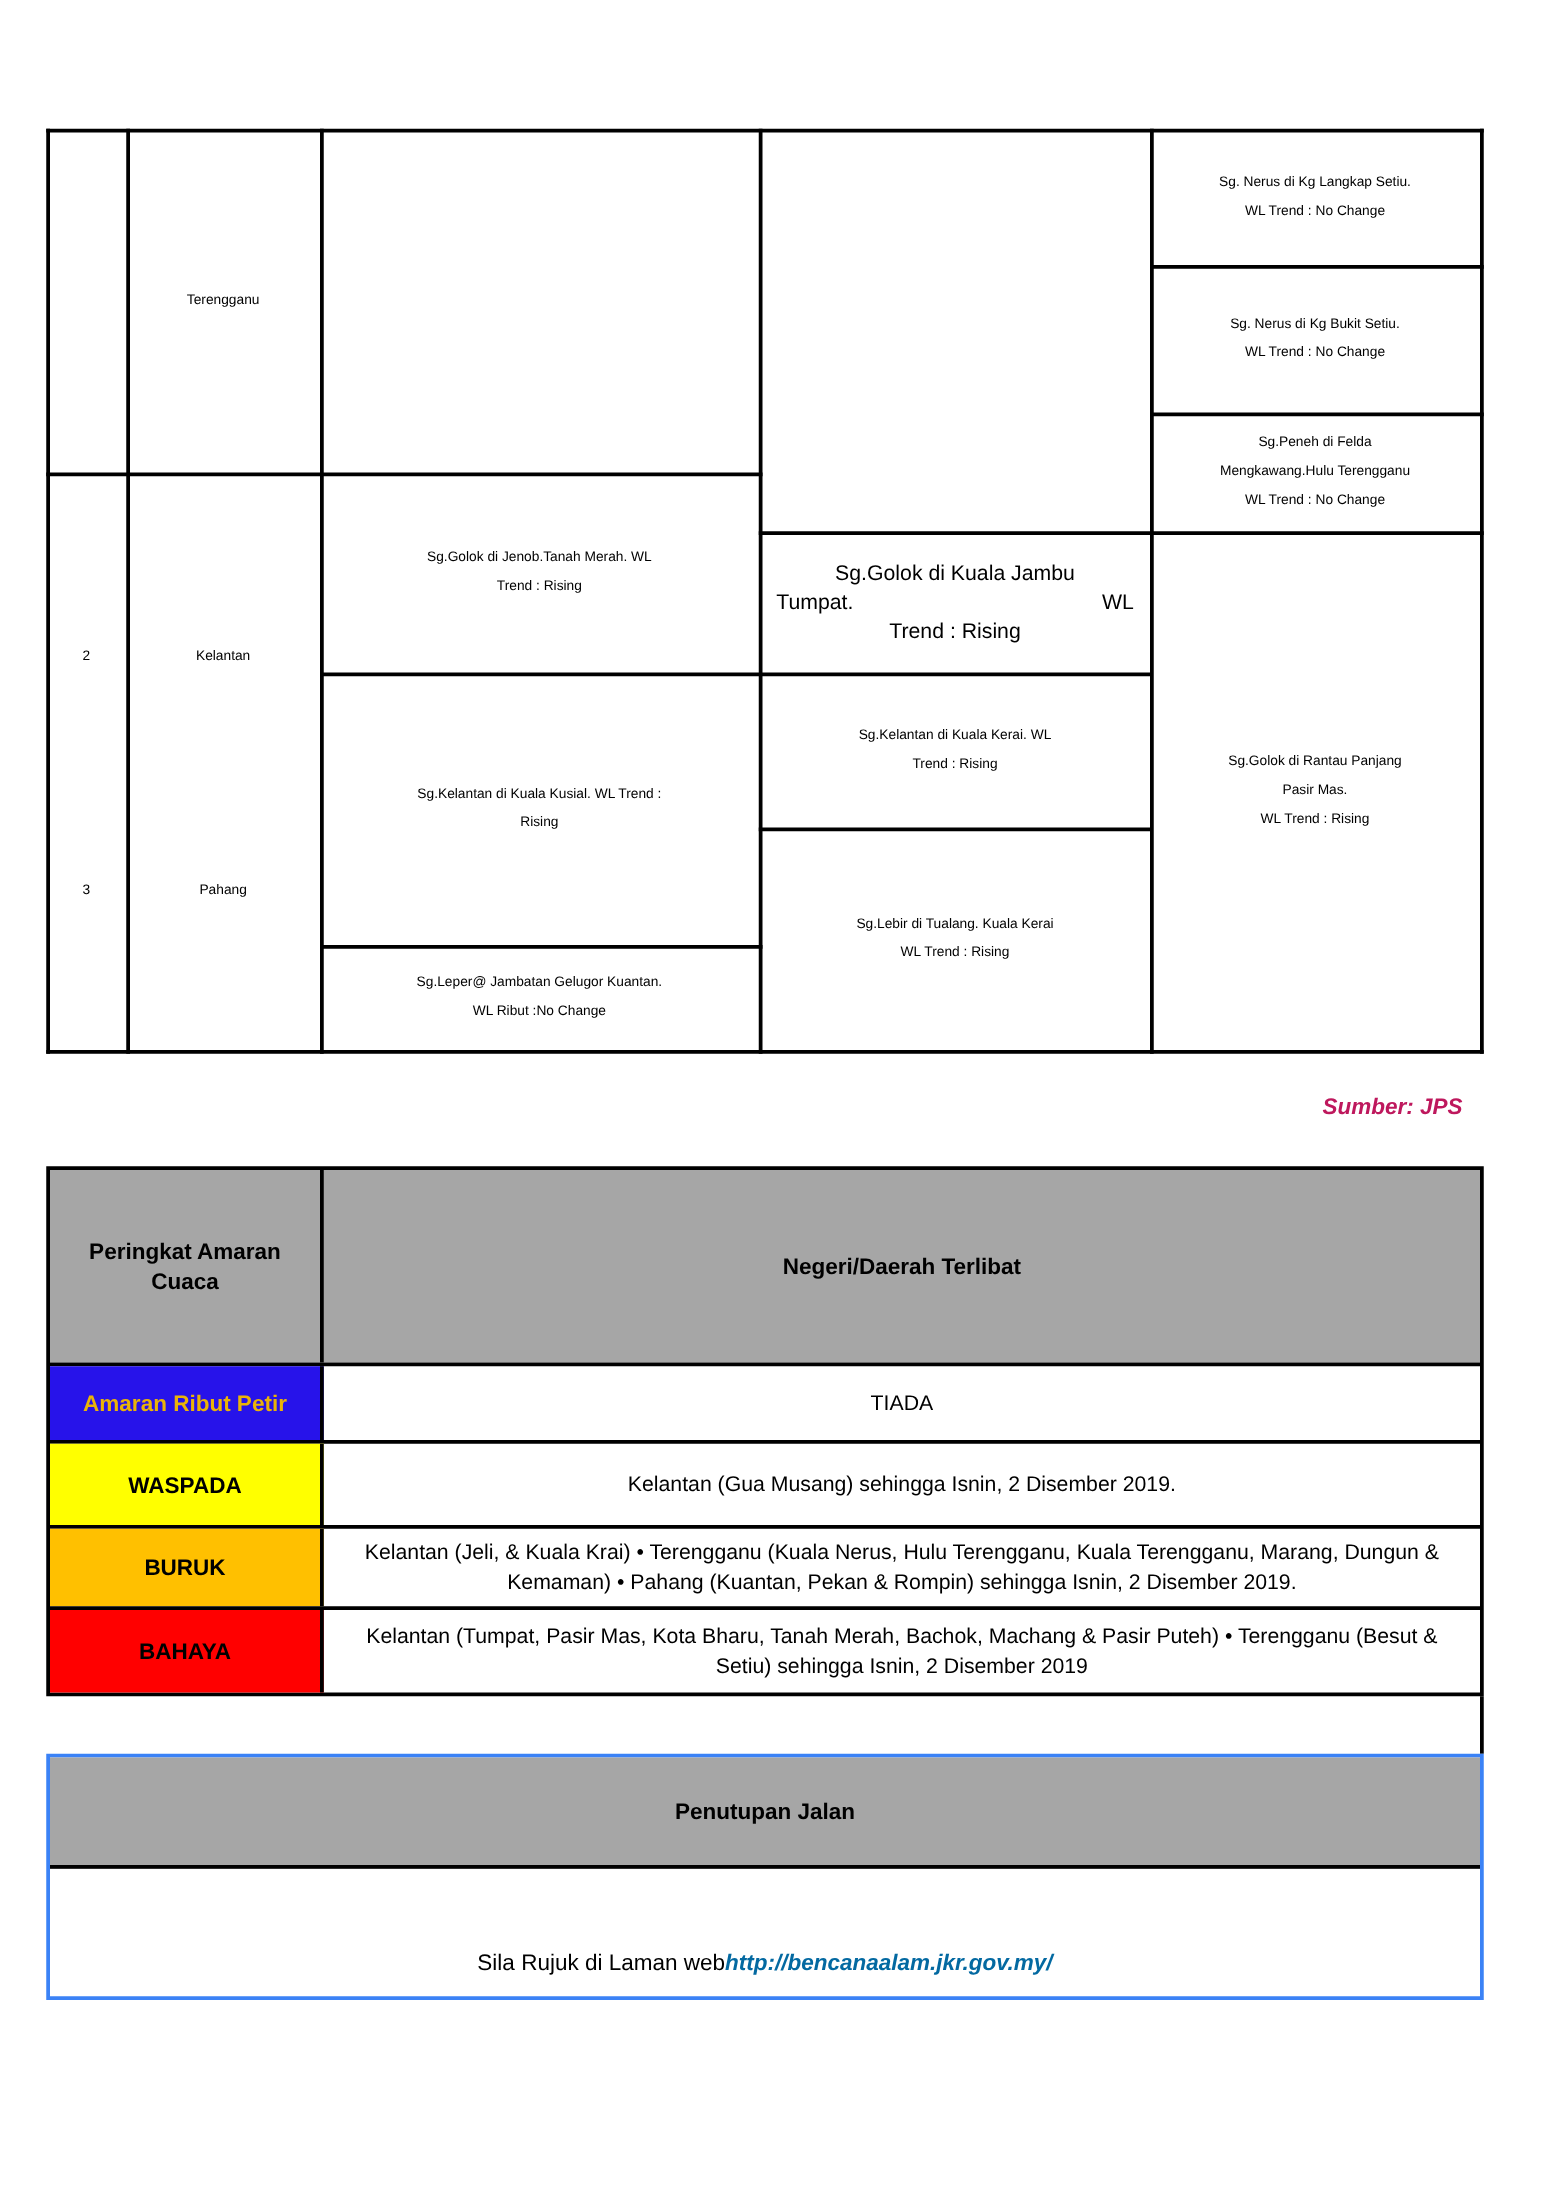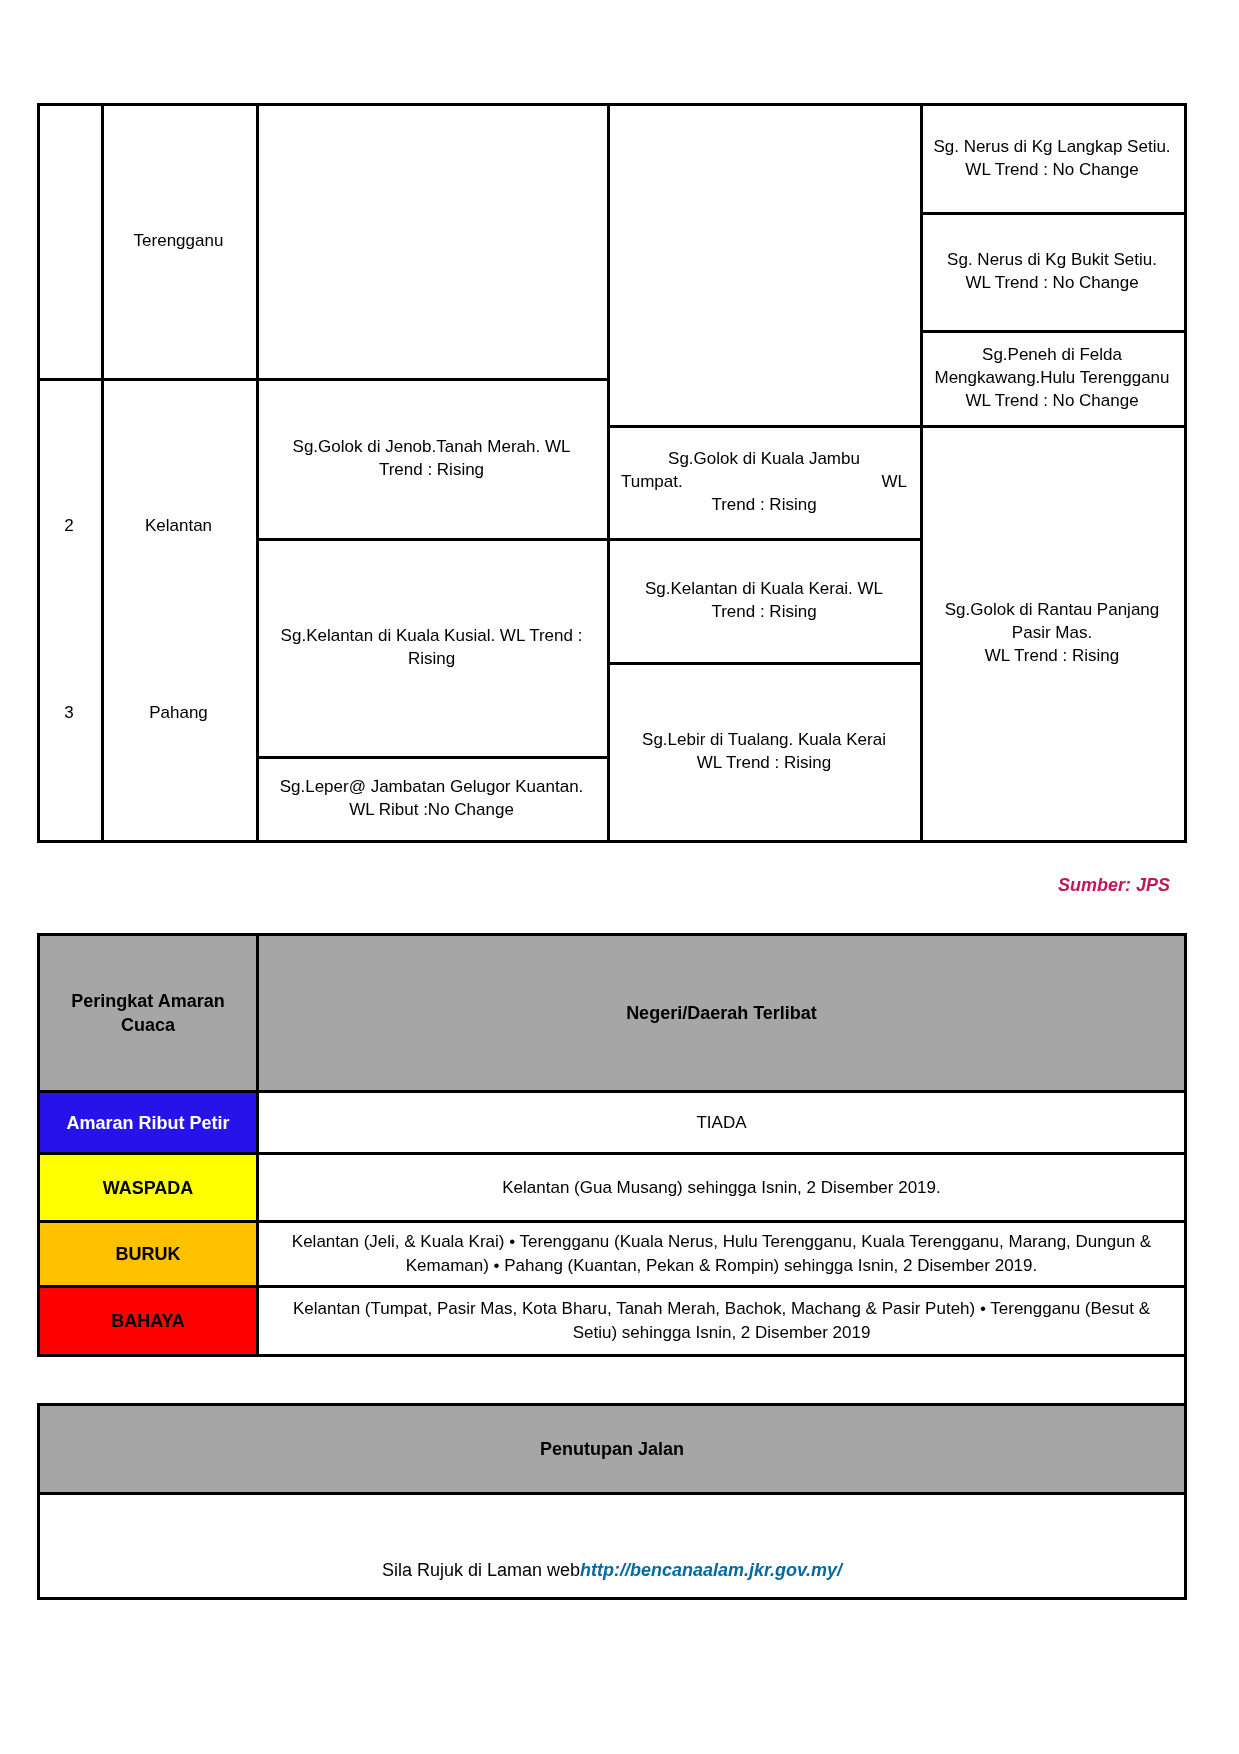--- a/index.html
+++ b/index.html
@@ -1,48 +1,48 @@
 <!DOCTYPE html>
 <html><head>
 <meta charset="utf-8">
 <style>
   html,body{margin:0;padding:0;background:#ffffff;}
   #page{position:relative;width:1239px;height:1754px;background:#ffffff;
         font-family:"Liberation Sans", sans-serif;color:#000;overflow:hidden;}
   .vl{position:absolute;width:3px;background:#000;}
   .hl{position:absolute;height:3px;background:#000;}
   .cell{position:absolute;display:flex;align-items:center;justify-content:center;
-        text-align:center;font-size:17px;line-height:23px;white-space:pre-line;}
+        text-align:center;font-size:11px;line-height:23px;white-space:pre-line;}
   .jambu{position:absolute;display:flex;flex-direction:column;justify-content:center;
          font-size:17px;line-height:23px;text-align:center;}
   .jambu .spread{display:flex;justify-content:space-between;padding:0 6px;}
   .src{position:absolute;left:37px;width:1150px;color:#be185d;font-weight:bold;
        font-style:italic;font-size:18px;text-align:right;box-sizing:border-box;
        display:flex;align-items:center;justify-content:flex-end;}
   
   #wtable{position:absolute;left:37px;top:933px;width:1150px;height:424px;
           border:3px solid #000;box-sizing:border-box;display:flex;flex-direction:column;}
   .wrow{display:flex;border-top:3px solid #000;box-sizing:border-box;}
   .wrow:first-child{border-top:none;}
   .wlabel{width:219px;flex:none;border-right:3px solid #000;box-sizing:border-box;
           display:flex;align-items:center;justify-content:center;text-align:center;
           font-weight:bold;font-size:18px;line-height:24px;white-space:pre-line;}
   .wvalue{flex:1;display:flex;align-items:center;justify-content:center;text-align:center;
           font-size:17px;line-height:24px;padding:0 28px;}
   .hdr{height:154px;background:#A6A6A6;}
   .hdr .wvalue{font-weight:bold;font-size:18px;}
-  .r-blue .wlabel{background:#2713EA;color:#ffffff;}
+  .r-blue .wlabel{background:#2713EA;color:#eab308;}
   .r-yellow .wlabel{background:#FFFF00;}
   .r-orange .wlabel{background:#FFC000;}
   .r-red .wlabel{background:#FF0000;}
   #mmdstrip{position:absolute;left:37px;top:1357px;width:1150px;height:46px;
             border-right:3px solid #000;box-sizing:border-box;}
   
   #rtable{position:absolute;left:37px;top:1403px;width:1150px;height:197px;
-          border:3px solid #000000;box-sizing:border-box;display:flex;flex-direction:column;}
+          border:3px solid #3b82f6;box-sizing:border-box;display:flex;flex-direction:column;}
   #rtable .rhdr{height:89px;flex:none;background:#A6A6A6;border-bottom:3px solid #000;
           box-sizing:border-box;display:flex;align-items:center;justify-content:center;
           font-weight:bold;font-size:18px;}
   #rtable .rbody{flex:1;display:flex;align-items:flex-end;justify-content:center;
           padding-bottom:16px;font-size:18px;}
   .link{color:#0369a1;font-weight:bold;font-style:italic;}
 </style>
 </head>
 <body>
 

